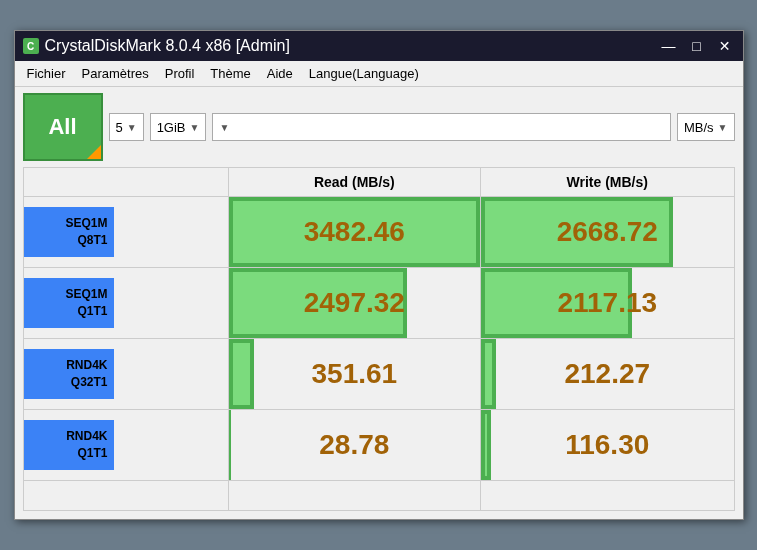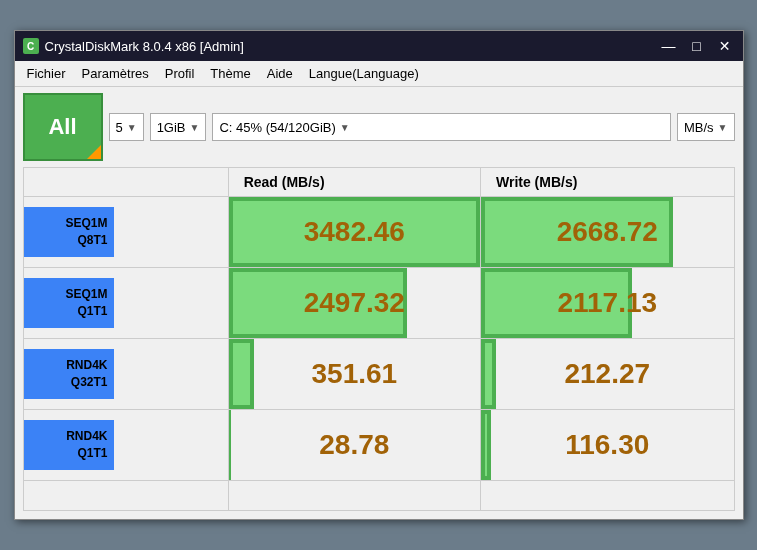--- a/index.html
+++ b/index.html
@@ -43,21 +43,21 @@
       border-radius: 2px;
       display: flex;
       align-items: center;
       justify-content: center;
       font-size: 10px;
       color: white;
       font-weight: bold;
     }
 
     .title-text {
-      font-size: 13px;
+      font-size: 16px;
       font-weight: normal;
     }
 
     .title-controls {
       display: flex;
       gap: 8px;
     }
 
     .title-btn {
       width: 20px;
@@ -146,21 +146,21 @@
       padding: 0 8px 8px 8px;
     }
 
     .results-table {
       width: 100%;
       border-collapse: collapse;
     }
 
     .results-table th {
       background: #f0f0f0;
-      text-align: left;
+      text-align: center;
       font-size: 14px;
       font-weight: bold;
       padding: 6px 15px;
       border: 1px solid #ccc;
       margin-top: 32px;
     }
 
     .results-table td {
       border: 1px solid #ccc;
       padding: 0;
@@ -246,21 +246,20 @@
     <button class="all-btn">All</button>
     <div class="dropdown">
       <span>5</span>
       <span class="dropdown-arrow">▼</span>
     </div>
     <div class="dropdown">
       <span>1GiB</span>
       <span class="dropdown-arrow">▼</span>
     </div>
     <div class="dropdown" style="flex:1;">
-      <span>C: 45% (54/120GiB)</span>
       <span class="dropdown-arrow">▼</span>
     </div>
     <div class="dropdown">
       <span>MB/s</span>
       <span class="dropdown-arrow">▼</span>
     </div>
   </div>
 
   <div class="main-content">
     <table class="results-table">

